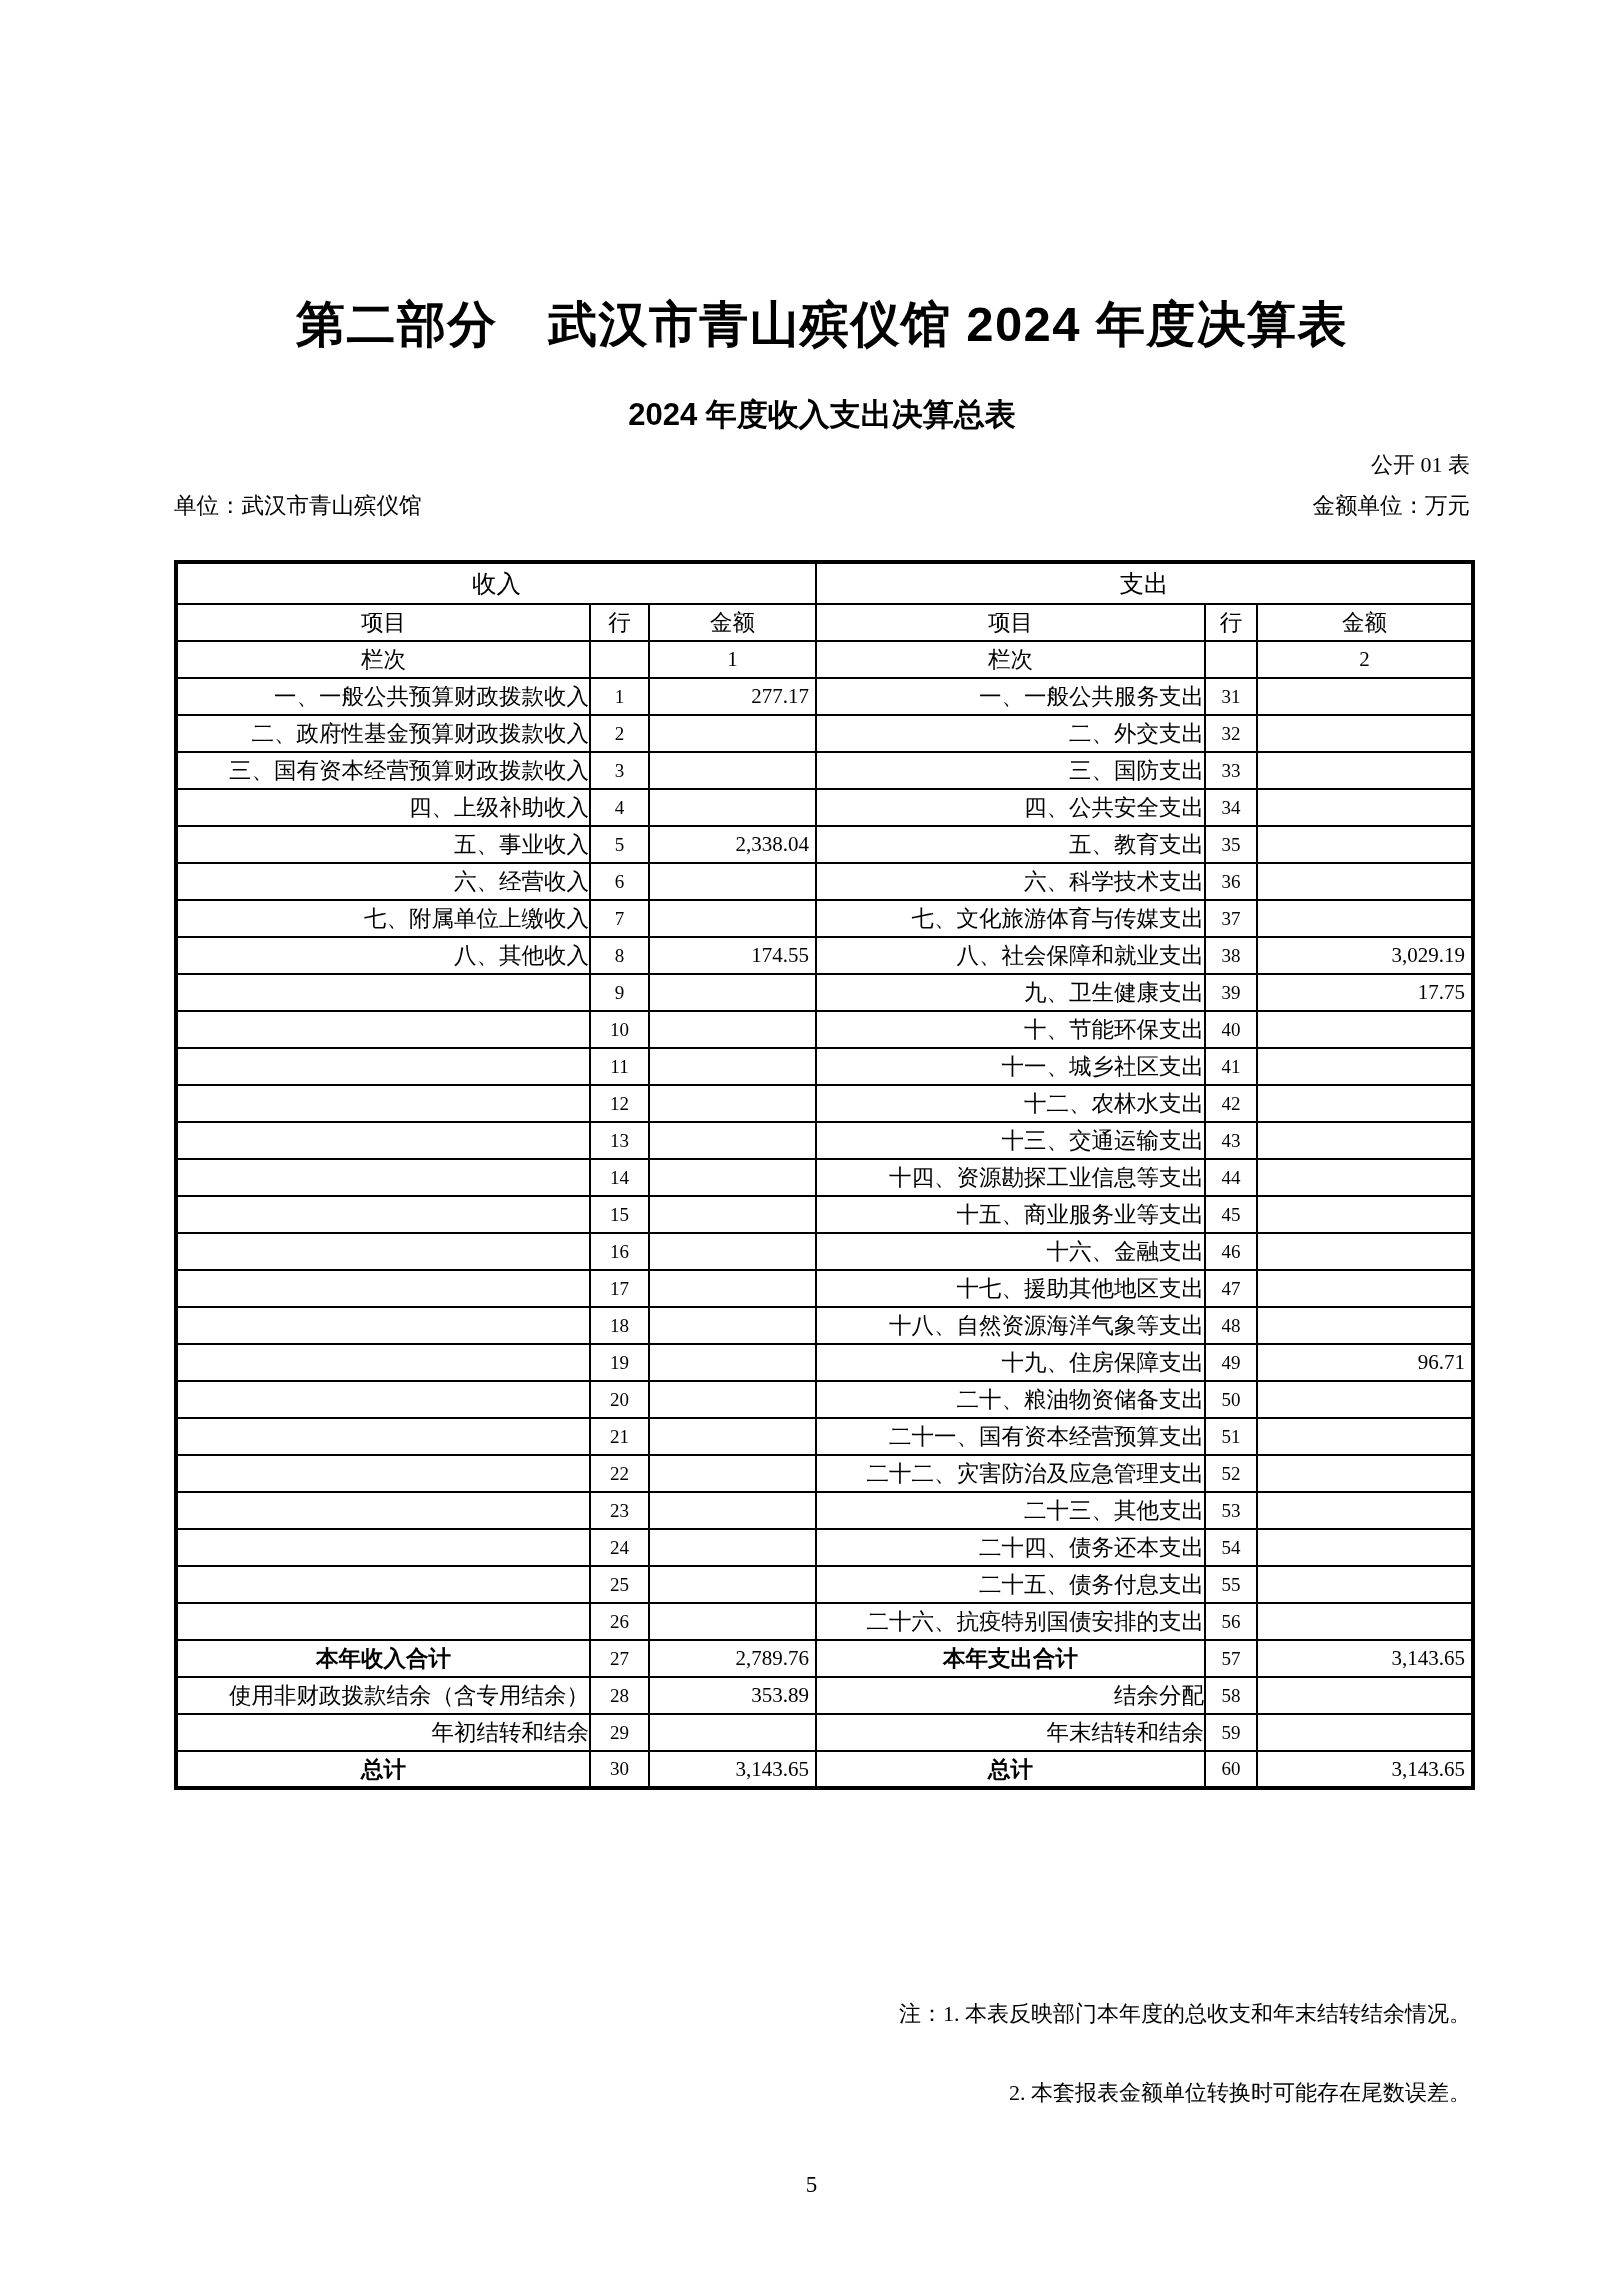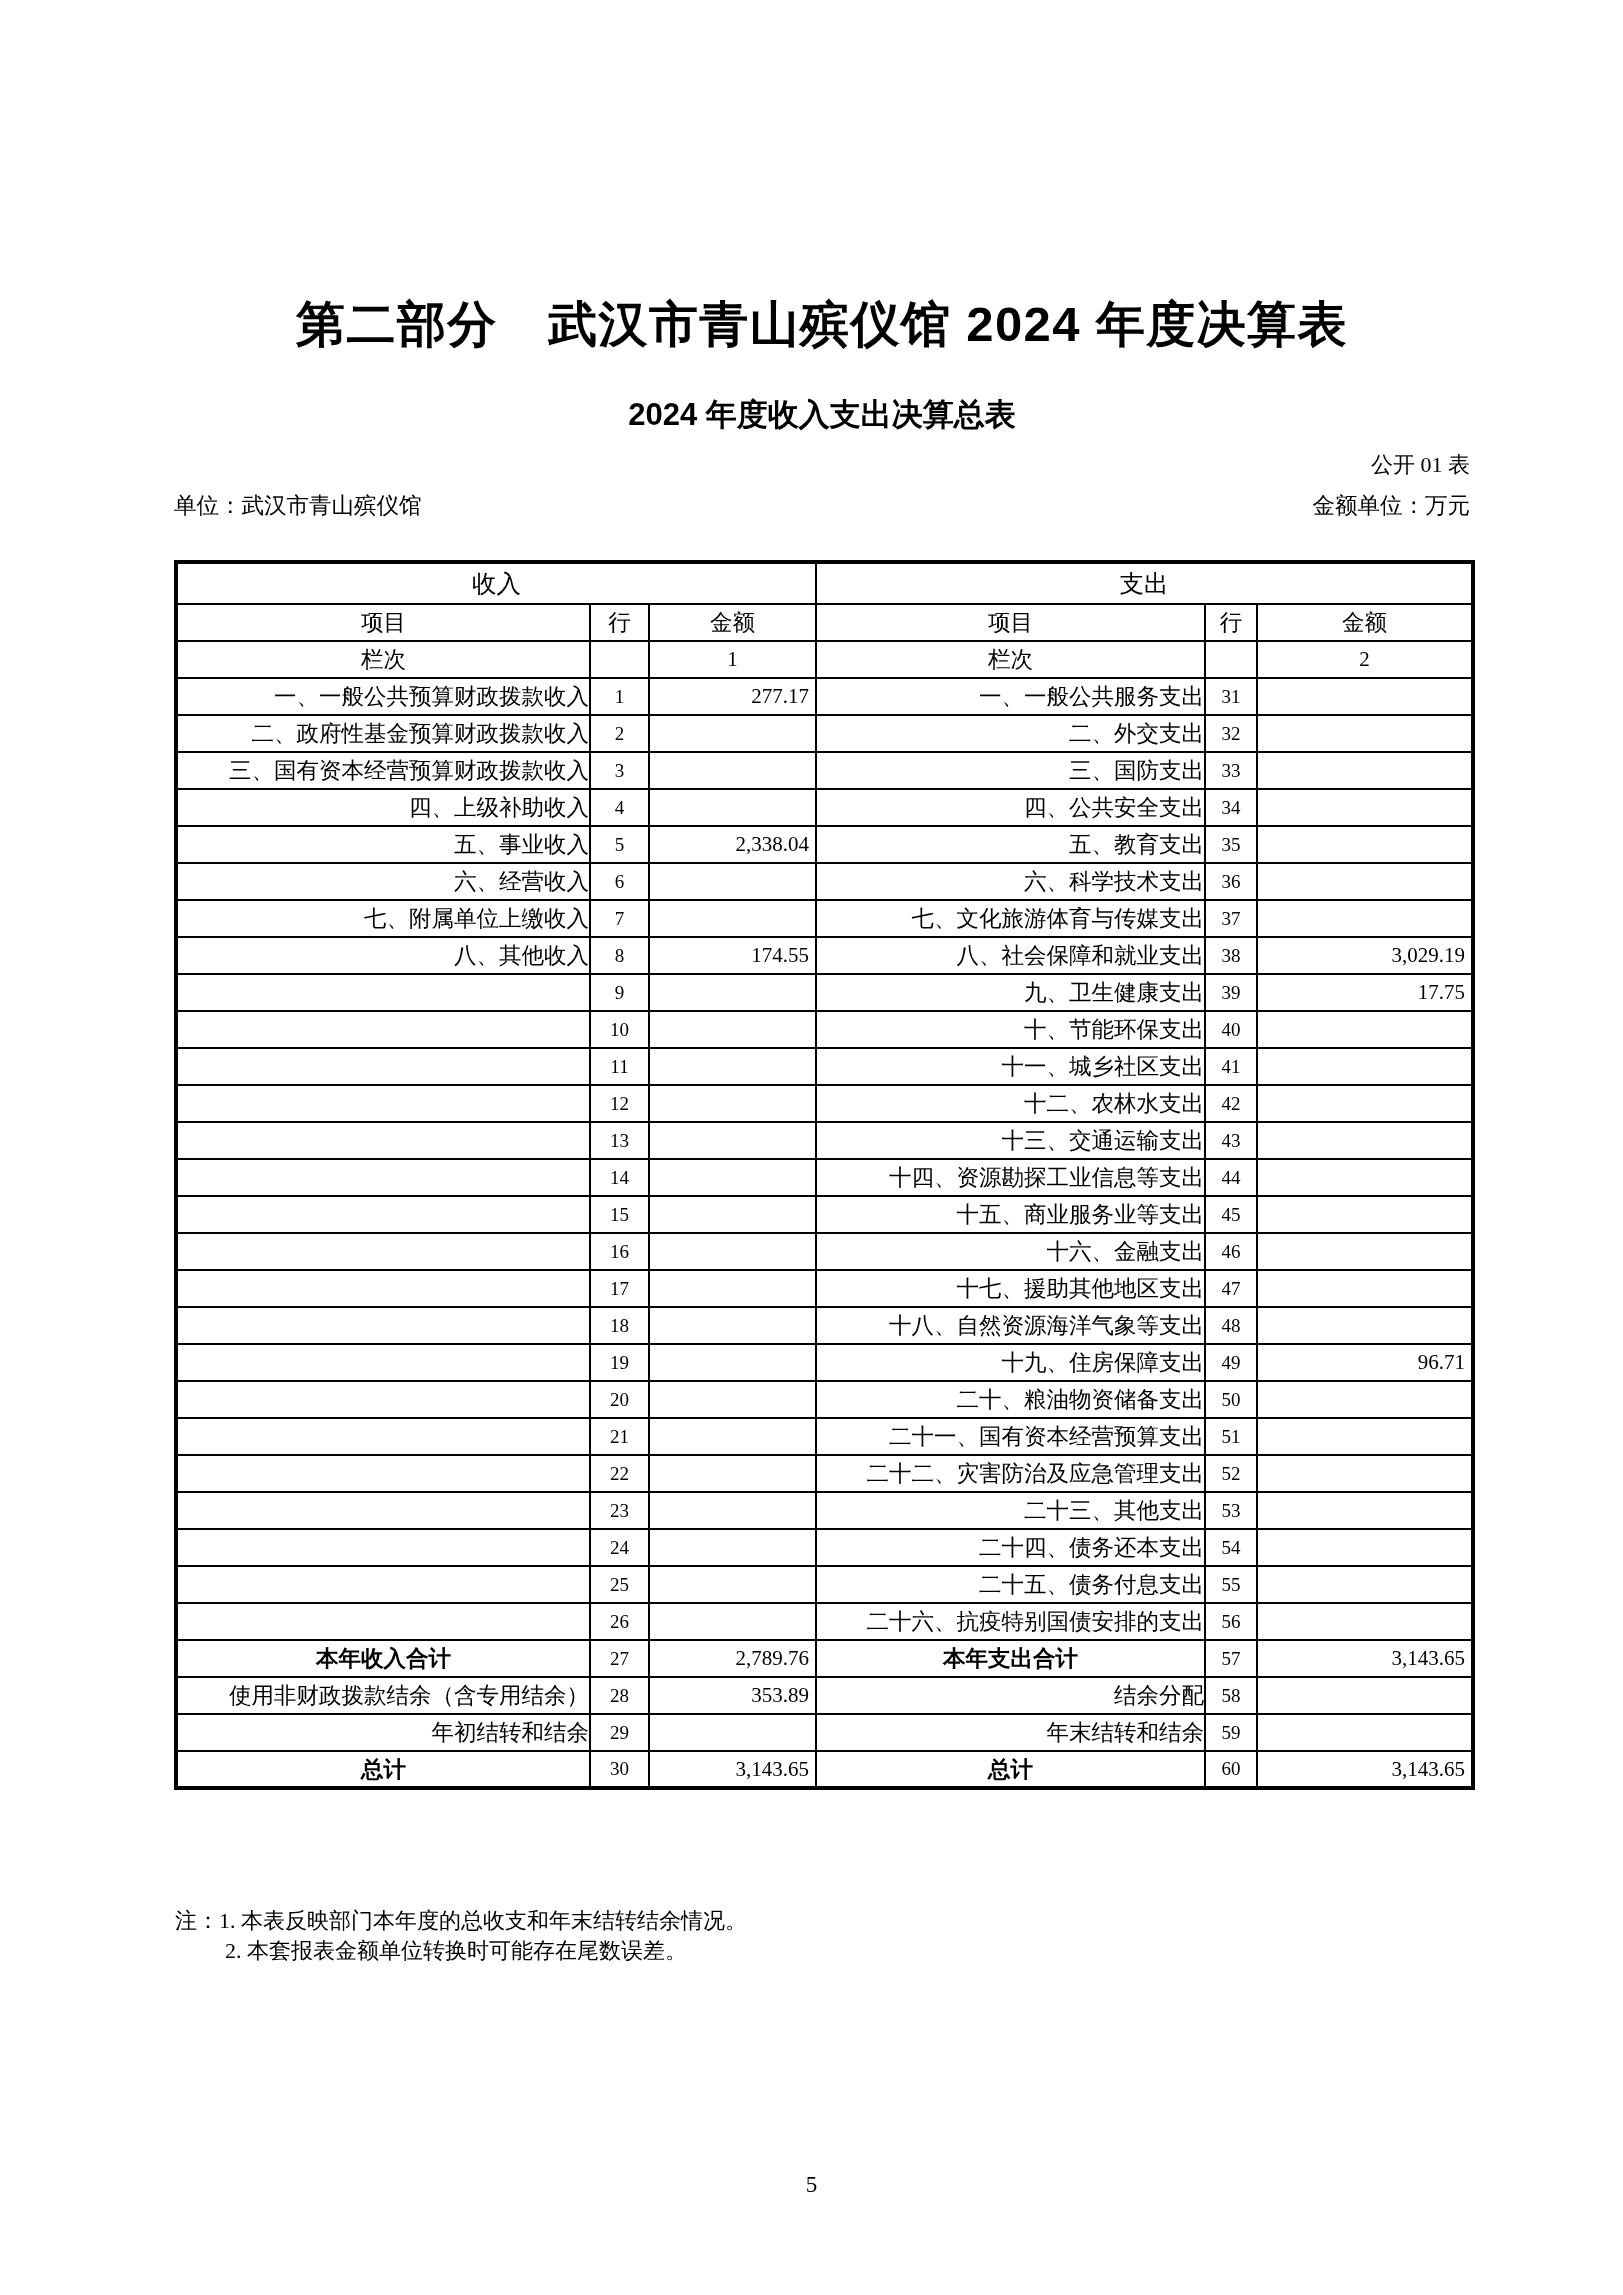--- a/index.html
+++ b/index.html
@@ -92,27 +92,28 @@
   td.index-num { text-align: center; font-size: 21px; }
 
   tr.emphasis td.item {
     font-weight: 700;
     text-align: center;
     padding-left: 0;
   }
 
   .notes {
     position: absolute;
-    top: 1906px;
+    top: 1999px;
     left: 175px;
     width: 1296px;
     font-size: 22px;
+    text-align: right;
   }
   .note-1 { white-space: nowrap; }
-  .note-2 { padding-left: 50px; white-space: nowrap; }
+  .note-2 { margin-top: 49px; padding-left: 50px; white-space: nowrap; }
 
   .page-number {
     position: absolute;
     top: 2172px;
     left: 0;
     width: 1623px;
     text-align: center;
     font-size: 23px;
   }
 </style>

